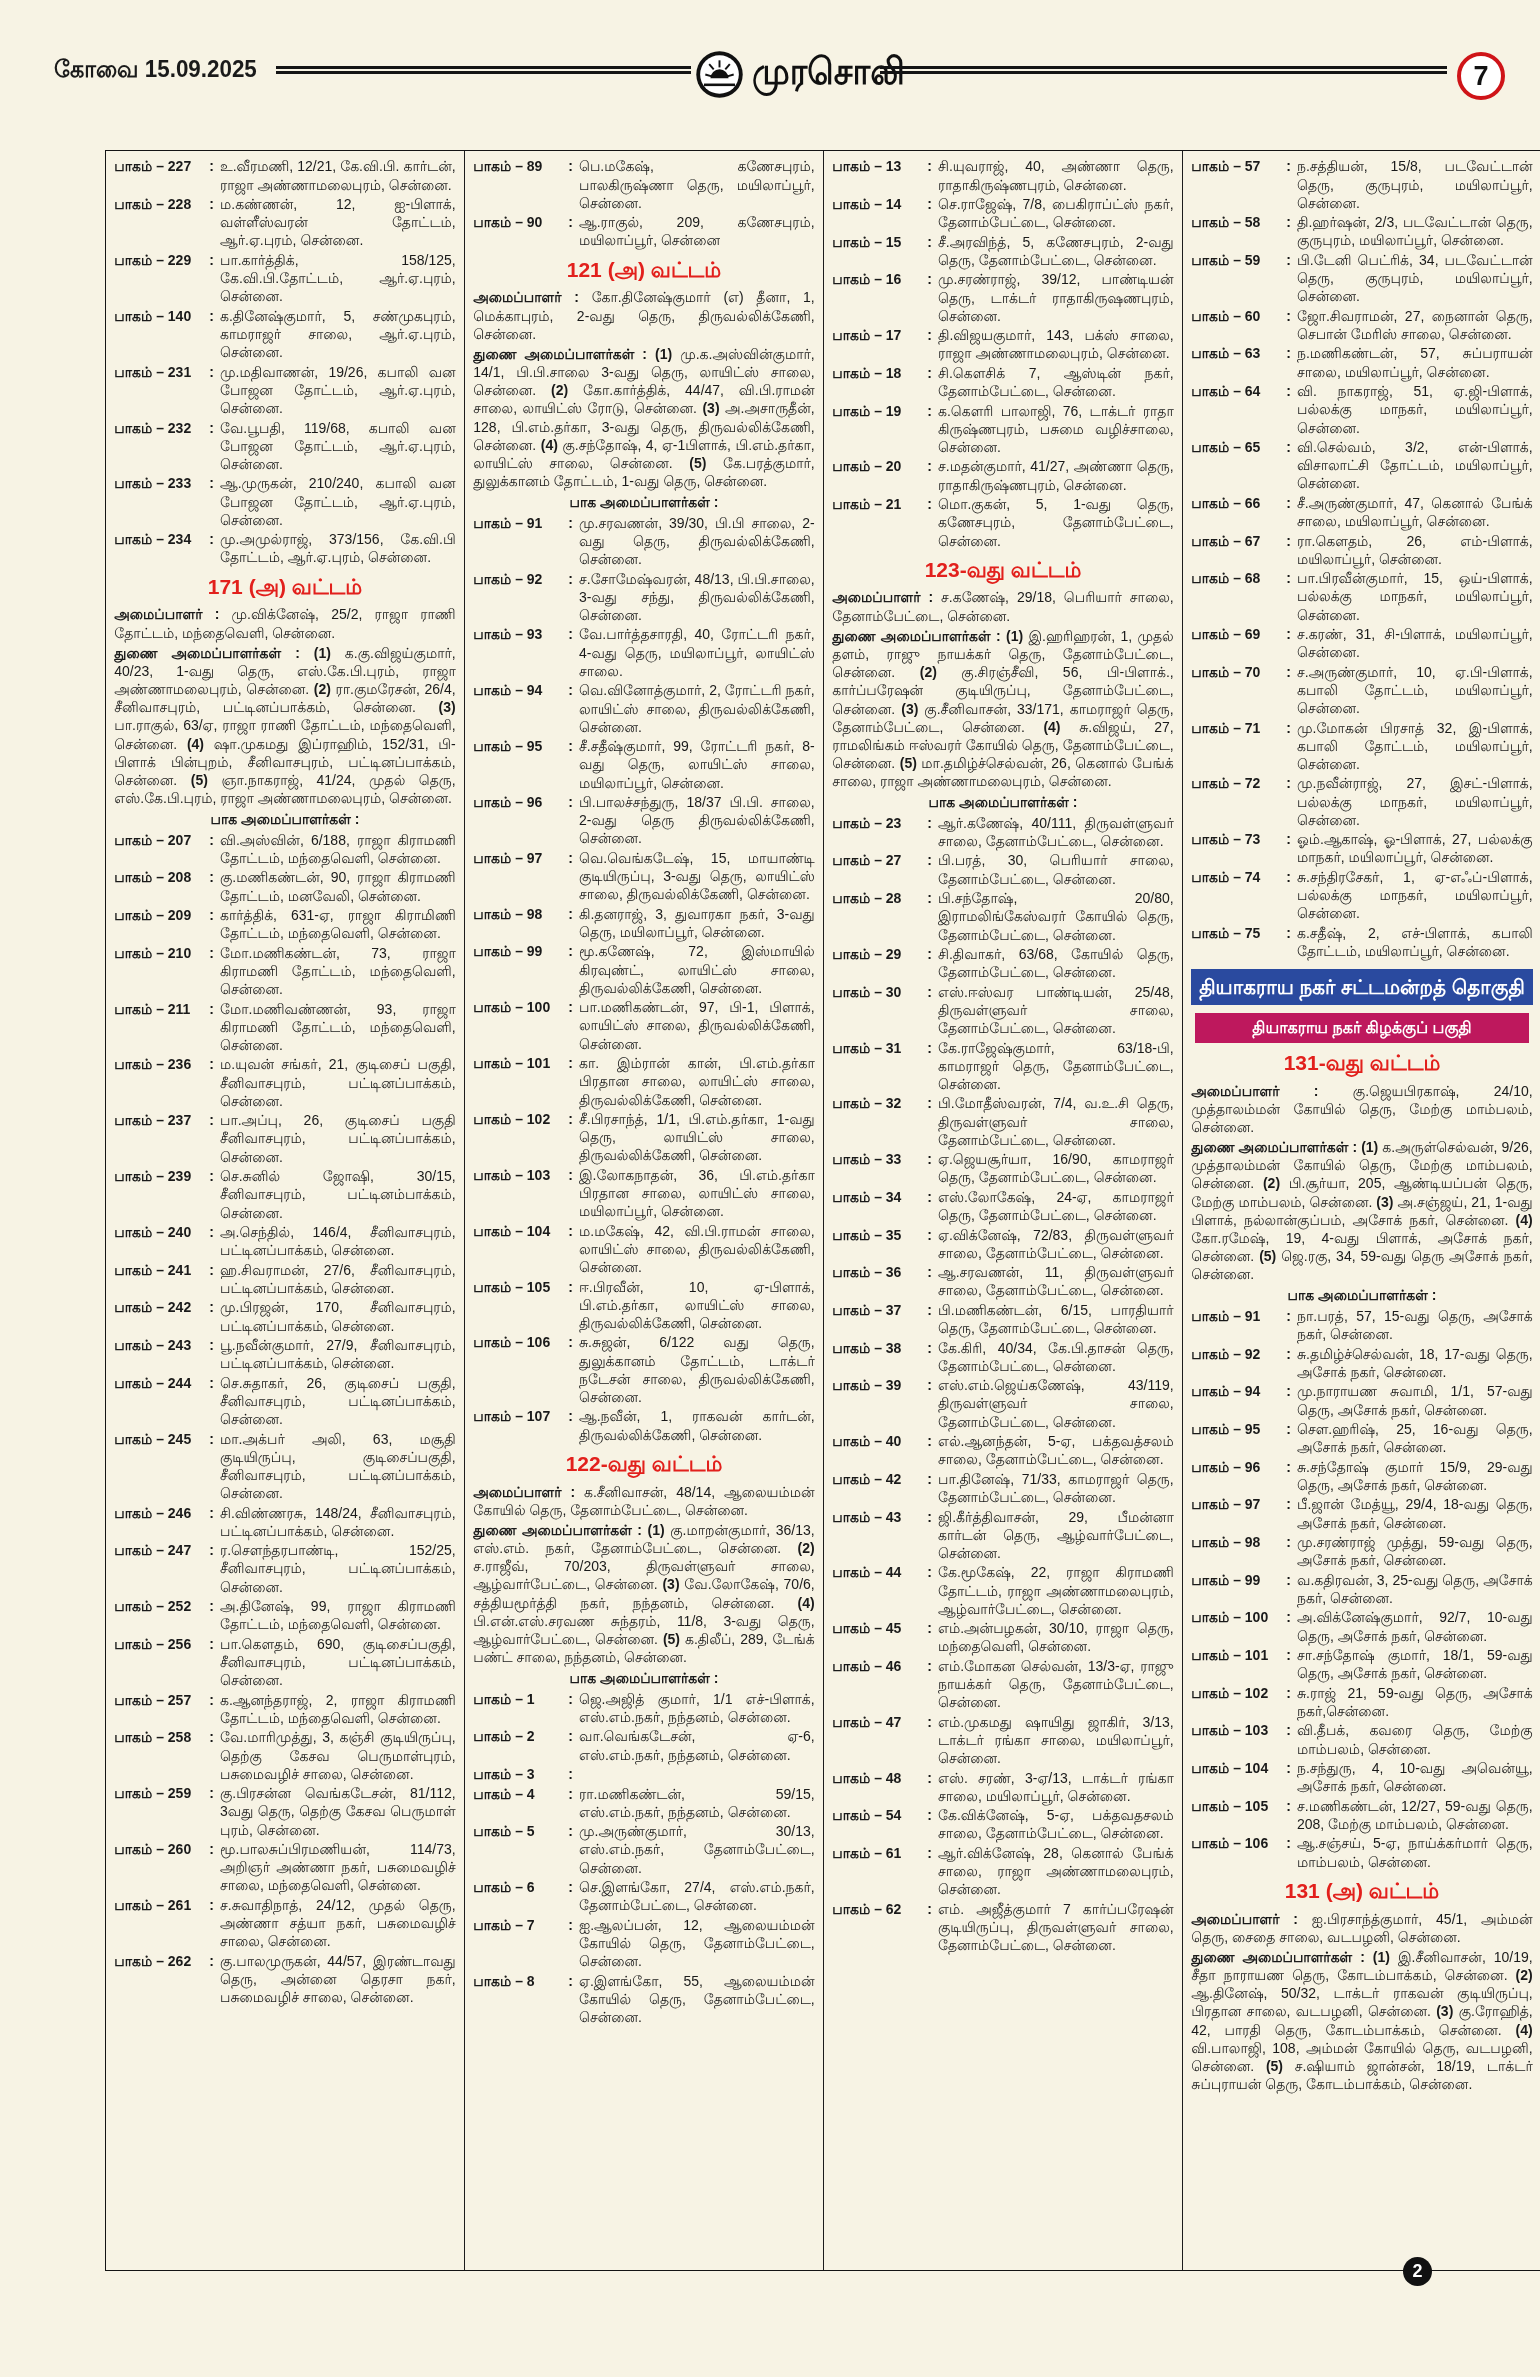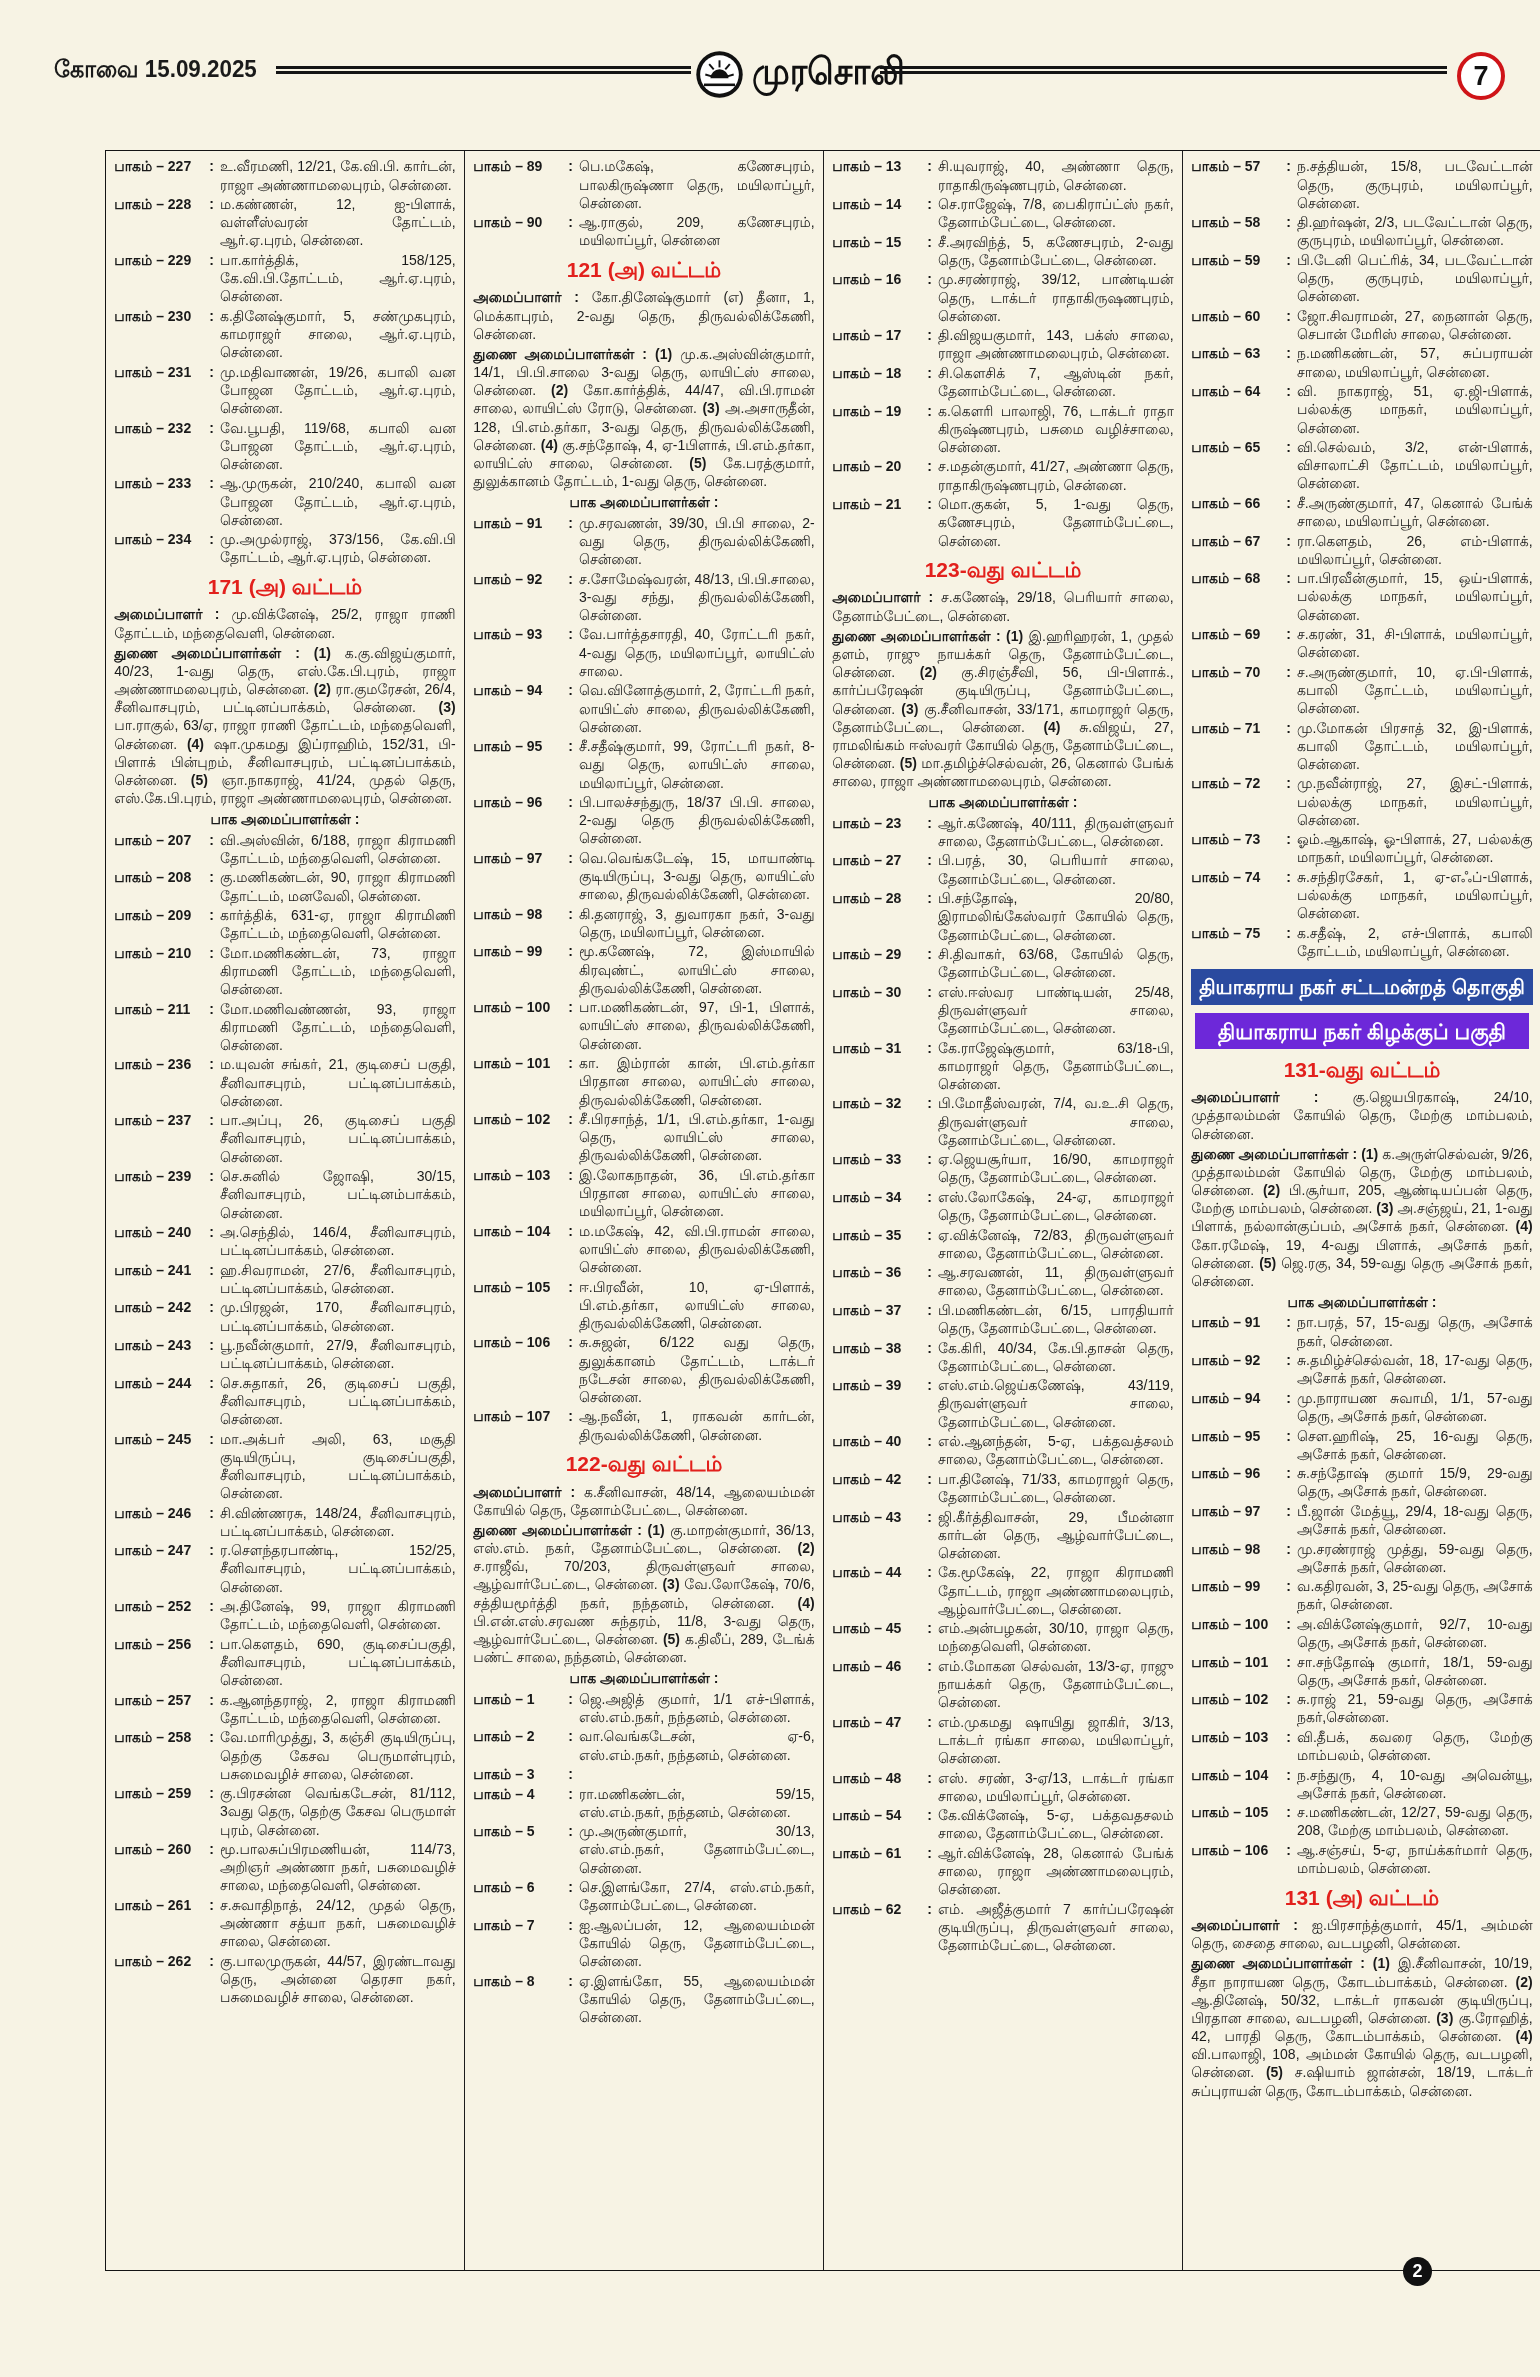--- a/index.html
+++ b/index.html
@@ -49,21 +49,21 @@
   
   .para{margin:1.9px 0 1.9px 0;text-align:justify;}
   .para b{font-weight:700;}
   .mid{text-align:center;font-weight:700;margin:2.6px 0;}
   
   .rtitle{
     text-align:center;font-weight:700;color:#e2201c;
     font-size:21px;margin:6.4px 0 5.1px 0;letter-spacing:0;
   }
   .rbox{
-    background:#6d28d9;color:#fff;font-weight:700;font-size:21px;
+    background:#be185d;color:#fff;font-weight:700;font-size:16px;
     text-align:center;padding:4.5px 5.1px;margin:7.7px 3.8px 3.8px 3.8px;
     white-space:nowrap;overflow:hidden;
   }
   .bbox{
     background:#2a4a9f;color:#fff;font-weight:700;font-size:20px;
     text-align:center;padding:5.1px 2.6px;margin:9px 0 3.8px 0;
     white-space:nowrap;overflow:hidden;
   }
   
   .footbadge{
@@ -108,21 +108,21 @@
         <span class="num">பாகம் – 228</span>
         <span class="cln">:</span>
         <span class="txt">ம.கண்ணன், 12, ஐ-பிளாக், வள்ளீஸ்வரன் தோட்டம், ஆர்.ஏ.புரம், சென்னை.</span>
       </div>
       <div class="entry">
         <span class="num">பாகம் – 229</span>
         <span class="cln">:</span>
         <span class="txt">பா.கார்த்திக், 158/125, கே.வி.பி.தோட்டம், ஆர்.ஏ.புரம், சென்னை.</span>
       </div>
       <div class="entry">
-        <span class="num">பாகம் – 230</span>
+        <span class="num">பாகம் – 140</span>
         <span class="cln">:</span>
         <span class="txt">க.தினேஷ்குமார், 5, சண்முகபுரம், காமராஜர் சாலை, ஆர்.ஏ.புரம், சென்னை.</span>
       </div>
       <div class="entry">
         <span class="num">பாகம் – 231</span>
         <span class="cln">:</span>
         <span class="txt">மு.மதிவாணன், 19/26, கபாலி வன போஜன தோட்டம், ஆர்.ஏ.புரம், சென்னை.</span>
       </div>
       <div class="entry">
         <span class="num">பாகம் – 232</span>

